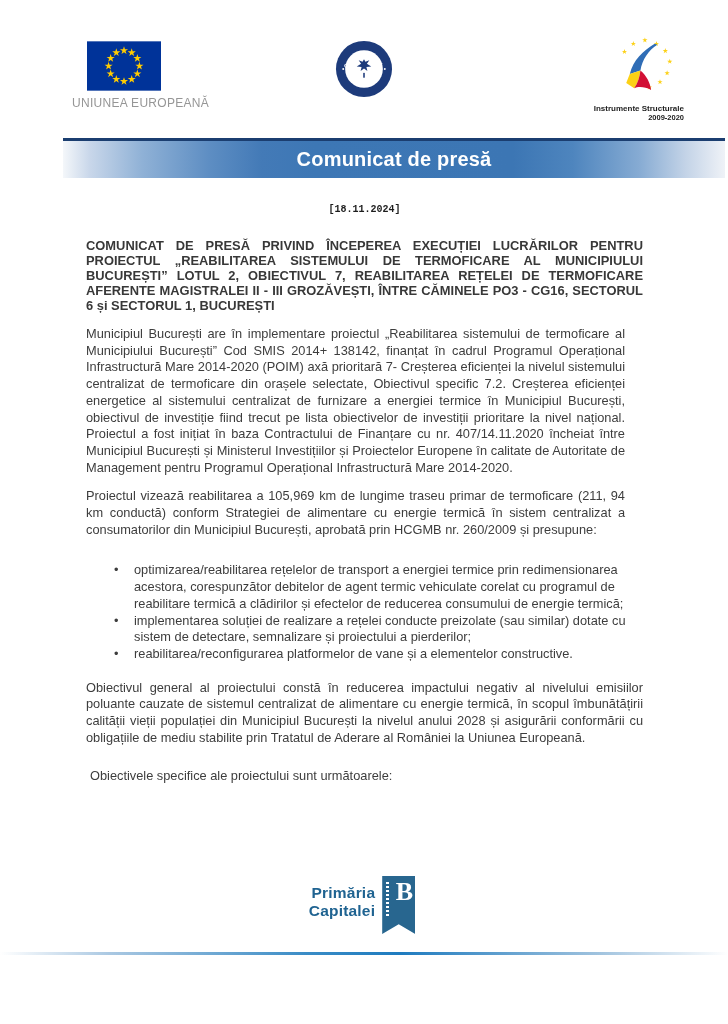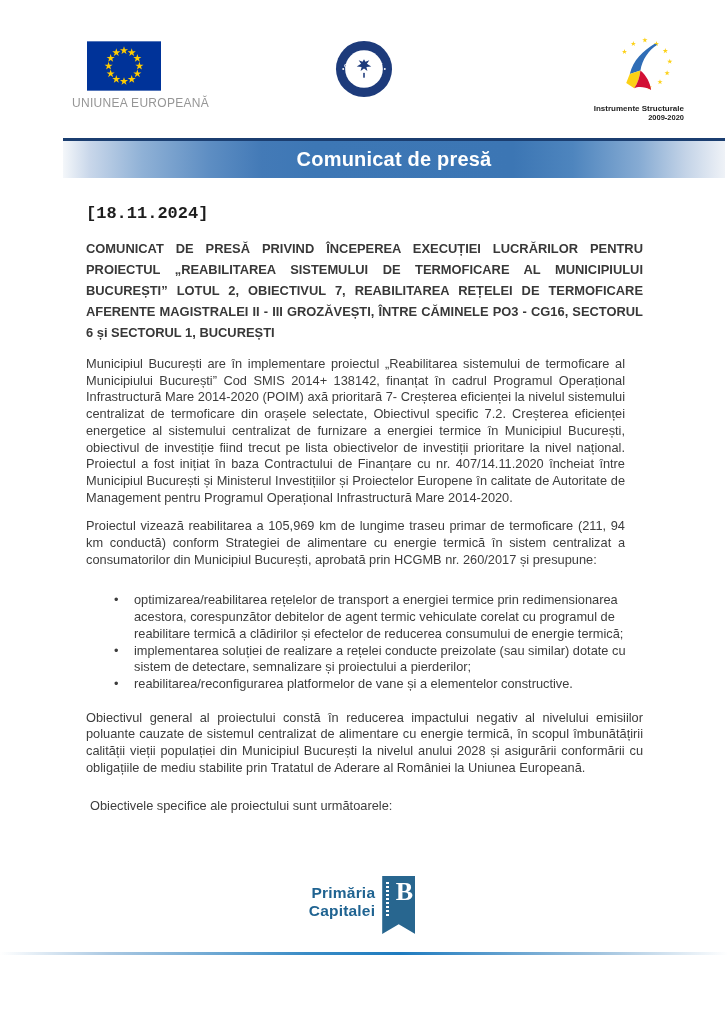--- a/index.html
+++ b/index.html
@@ -21,27 +21,27 @@
   
   .banner{position:absolute;left:63px;right:3px;top:138px;}
   .banner-topline{height:3px;background:#1b3e70;}
   .banner-body{height:37px;display:flex;align-items:center;justify-content:center;
      background:linear-gradient(to right,
        #f4f7fa 0%, #c9d7ea 4%, #8fb1d6 12%, #5e8ec3 22%, #437ab7 30%,
        #3d77b5 38%, #3c76b4 68%, #4e85be 77%, #86abd3 87%, #c3d3e7 94%, #eff2f7 100%);text-align:center;}
   .banner-title{color:#ffffff;font-weight:bold;font-size:20px;letter-spacing:.2px;}
 
   
-  .date-line{position:absolute;left:86px;width:557px;top:204px;text-align:left;
-     font-family:"Liberation Mono",monospace;font-weight:bold;font-size:17px;color:#1d1d1d;}
+  .date-line{position:absolute;left:86px;width:557px;top:204px;text-align:center;
+     font-family:"Liberation Mono",monospace;font-weight:bold;font-size:10px;color:#1d1d1d;}
 
   
   .content{position:absolute;left:86px;width:557px;top:238px;
      font-size:12.8px;line-height:16.7px;}
-  .doc-title{font-weight:bold;font-size:12.9px;line-height:21px;text-align:justify;
+  .doc-title{font-weight:bold;font-size:12.9px;line-height:15px;text-align:justify;
      color:#383838;margin:0 0 13px 0;}
   .para{text-align:justify;margin:0 18px 12px 0;}
   .para-gap{margin-bottom:24px;}
   ul.bullets{list-style:none;margin:0 0 17px 0;padding:0 0 0 48px;}
   ul.bullets li{position:relative;text-align:left;margin:0;}
   ul.bullets li .marker{position:absolute;left:-20px;top:0;}
   .para-general{text-align:justify;margin:0 0 22px 0;}
   .para-objectives{margin:4px;}
 
   
@@ -142,21 +142,21 @@
     </div>
   </div>
 
   <div class="date-line">[18.11.2024]</div>
 
   <div class="content">
     <div class="doc-title">COMUNICAT DE PRESĂ PRIVIND ÎNCEPEREA EXECUȚIEI LUCRĂRILOR PENTRU PROIECTUL „REABILITAREA SISTEMULUI DE TERMOFICARE AL MUNICIPIULUI BUCUREȘTI” LOTUL 2, OBIECTIVUL 7, REABILITAREA REȚELEI DE TERMOFICARE AFERENTE MAGISTRALEI II - III GROZĂVEȘTI, ÎNTRE CĂMINELE PO3 - CG16, SECTORUL 6 și SECTORUL 1, BUCUREȘTI</div>
 
     <p class="para">Municipiul București are în implementare proiectul „Reabilitarea sistemului de termoficare al Municipiului București” Cod SMIS 2014+ 138142, finanțat în cadrul Programul Operațional Infrastructură Mare 2014-2020 (POIM) axă prioritară 7- Creșterea eficienței la nivelul sistemului centralizat de termoficare din orașele selectate, Obiectivul specific 7.2. Creșterea eficienței energetice al sistemului centralizat de furnizare a energiei termice în Municipiul București, obiectivul de investiție fiind trecut pe lista obiectivelor de investiții prioritare la nivel național. Proiectul a fost inițiat în baza Contractului de Finanțare cu nr. 407/14.11.2020 încheiat între Municipiul București și Ministerul Investițiilor și Proiectelor Europene în calitate de Autoritate de Management pentru Programul Operațional Infrastructură Mare 2014-2020.</p>
 
-    <p class="para para-gap">Proiectul vizează reabilitarea a 105,969 km de lungime traseu primar de termoficare (211, 94 km conductă) conform Strategiei de alimentare cu energie termică în sistem centralizat a consumatorilor din Municipiul București, aprobată prin HCGMB nr. 260/2017 și presupune:</p>
+    <p class="para para-gap">Proiectul vizează reabilitarea a 105,969 km de lungime traseu primar de termoficare (211, 94 km conductă) conform Strategiei de alimentare cu energie termică în sistem centralizat a consumatorilor din Municipiul București, aprobată prin HCGMB nr. 260/2009 și presupune:</p>
 
     <ul class="bullets">
       <li>
         <span class="marker">•</span>
         <span>optimizarea/reabilitarea rețelelor de transport a energiei termice prin redimensionarea acestora, corespunzător debitelor de agent termic vehiculate corelat cu programul de reabilitare termică a clădirilor și efectelor de reducerea consumului de energie termică;</span>
       </li>
       <li>
         <span class="marker">•</span>
         <span>implementarea soluției de realizare a rețelei conducte preizolate (sau similar) dotate cu sistem de detectare, semnalizare și proiectului a pierderilor;</span>
       </li>

